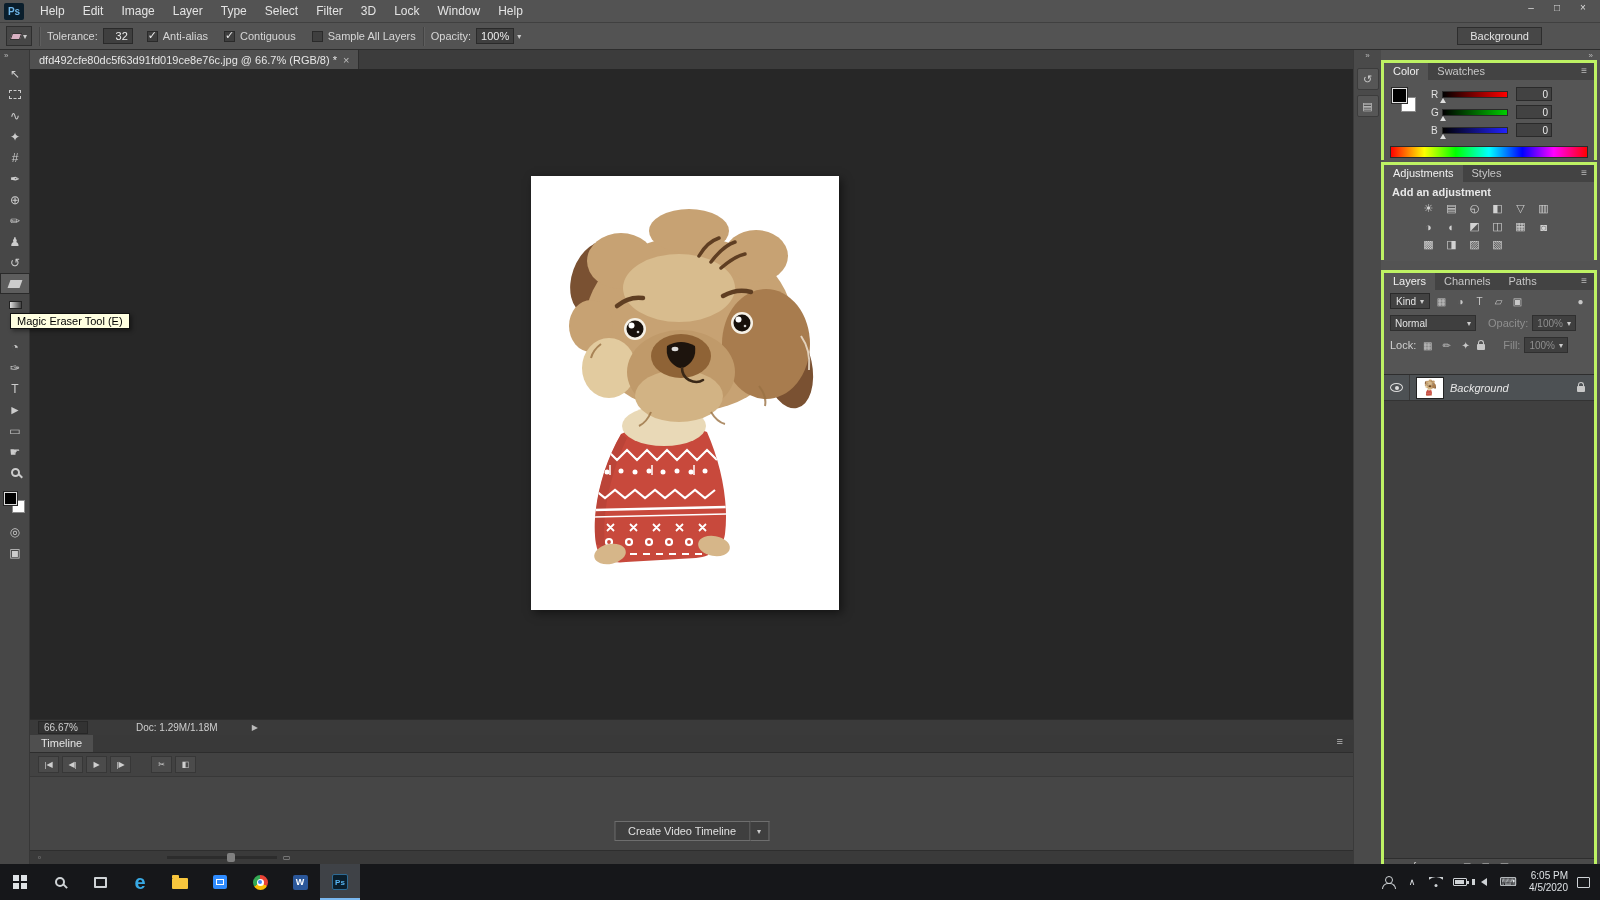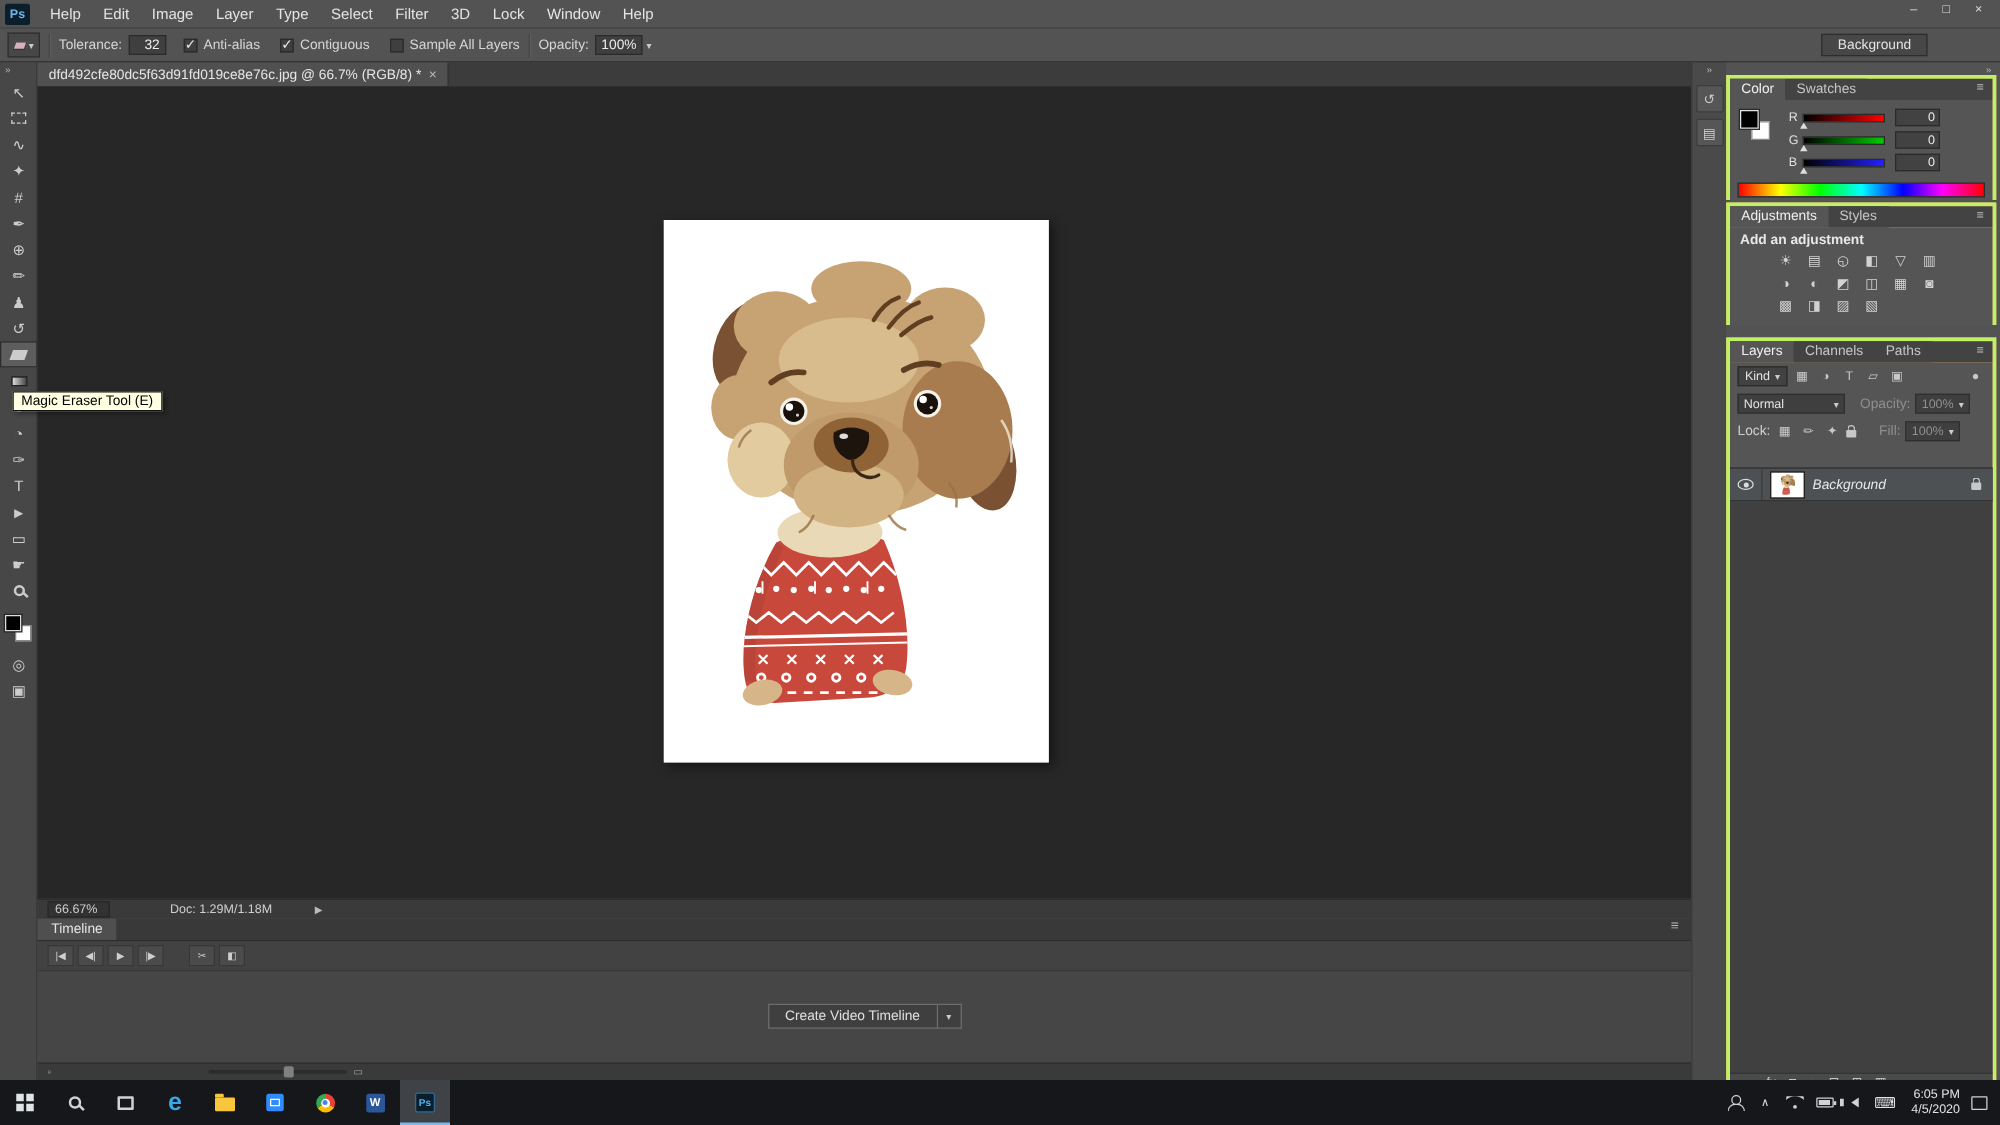--- a/index.html
+++ b/index.html
@@ -61,21 +61,21 @@
 
 .timeline{position:absolute;left:30px;top:735px;width:1323px;height:129px;background:#454545}
 .tl-tabs{height:17px;background:#393939;display:flex;align-items:flex-start}
 .tl-tab{background:#4f4f4f;height:17px;padding:2px 11px;font-size:11px;color:#e4e4e4}
 .tl-menu{margin-left:auto;padding-right:10px;color:#bbb;font-size:11px}
 .tl-body{position:relative;height:112px;background:#464646;border-top:1px solid #2d2d2d}
 .tl-controls{height:24px;display:flex;align-items:center;gap:3px;padding-left:8px;background:#424242;
   border-bottom:1px solid #383838}
 .tl-btn{min-width:21px;height:17px;display:flex;align-items:center;justify-content:center;font-size:8px;
   color:#cfcfcf;border:1px solid #373737;background:#4b4b4b}
-.tl-create{position:absolute;left:50%;top:50px;transform:translateX(-50%);display:flex}
+.tl-create{position:absolute;left:50%;top:68px;transform:translateX(-50%);display:flex}
 .btn-create{background:#3f3f3f;border:1px solid #6e6e6e;color:#e0e0e0;font-size:11px;padding:3px 13px}
 .btn-caret{background:#3f3f3f;border:1px solid #6e6e6e;border-left:none;padding:3px 7px;font-size:8px;color:#ccc;
   display:flex;align-items:center}
 .tl-bottom{position:absolute;bottom:0;left:0;right:0;height:14px;background:#3a3a3a;display:flex;
   align-items:center;gap:6px;padding-left:8px;font-size:8px;color:#aaa;border-top:1px solid #2e2e2e}
 .tl-slider{width:110px;height:3px;background:#2c2c2c;position:relative;margin-left:120px}
 .tl-thumb{position:absolute;left:55%;top:-3px;width:8px;height:9px;background:#808080;border-radius:2px}
 
 .dock{position:absolute;left:1353px;top:50px;width:28px;height:814px;background:#4a4a4a;border-left:1px solid #3a3a3a}
 .dock-top{font-size:8px;color:#bbb;text-align:center;height:13px;line-height:12px}

